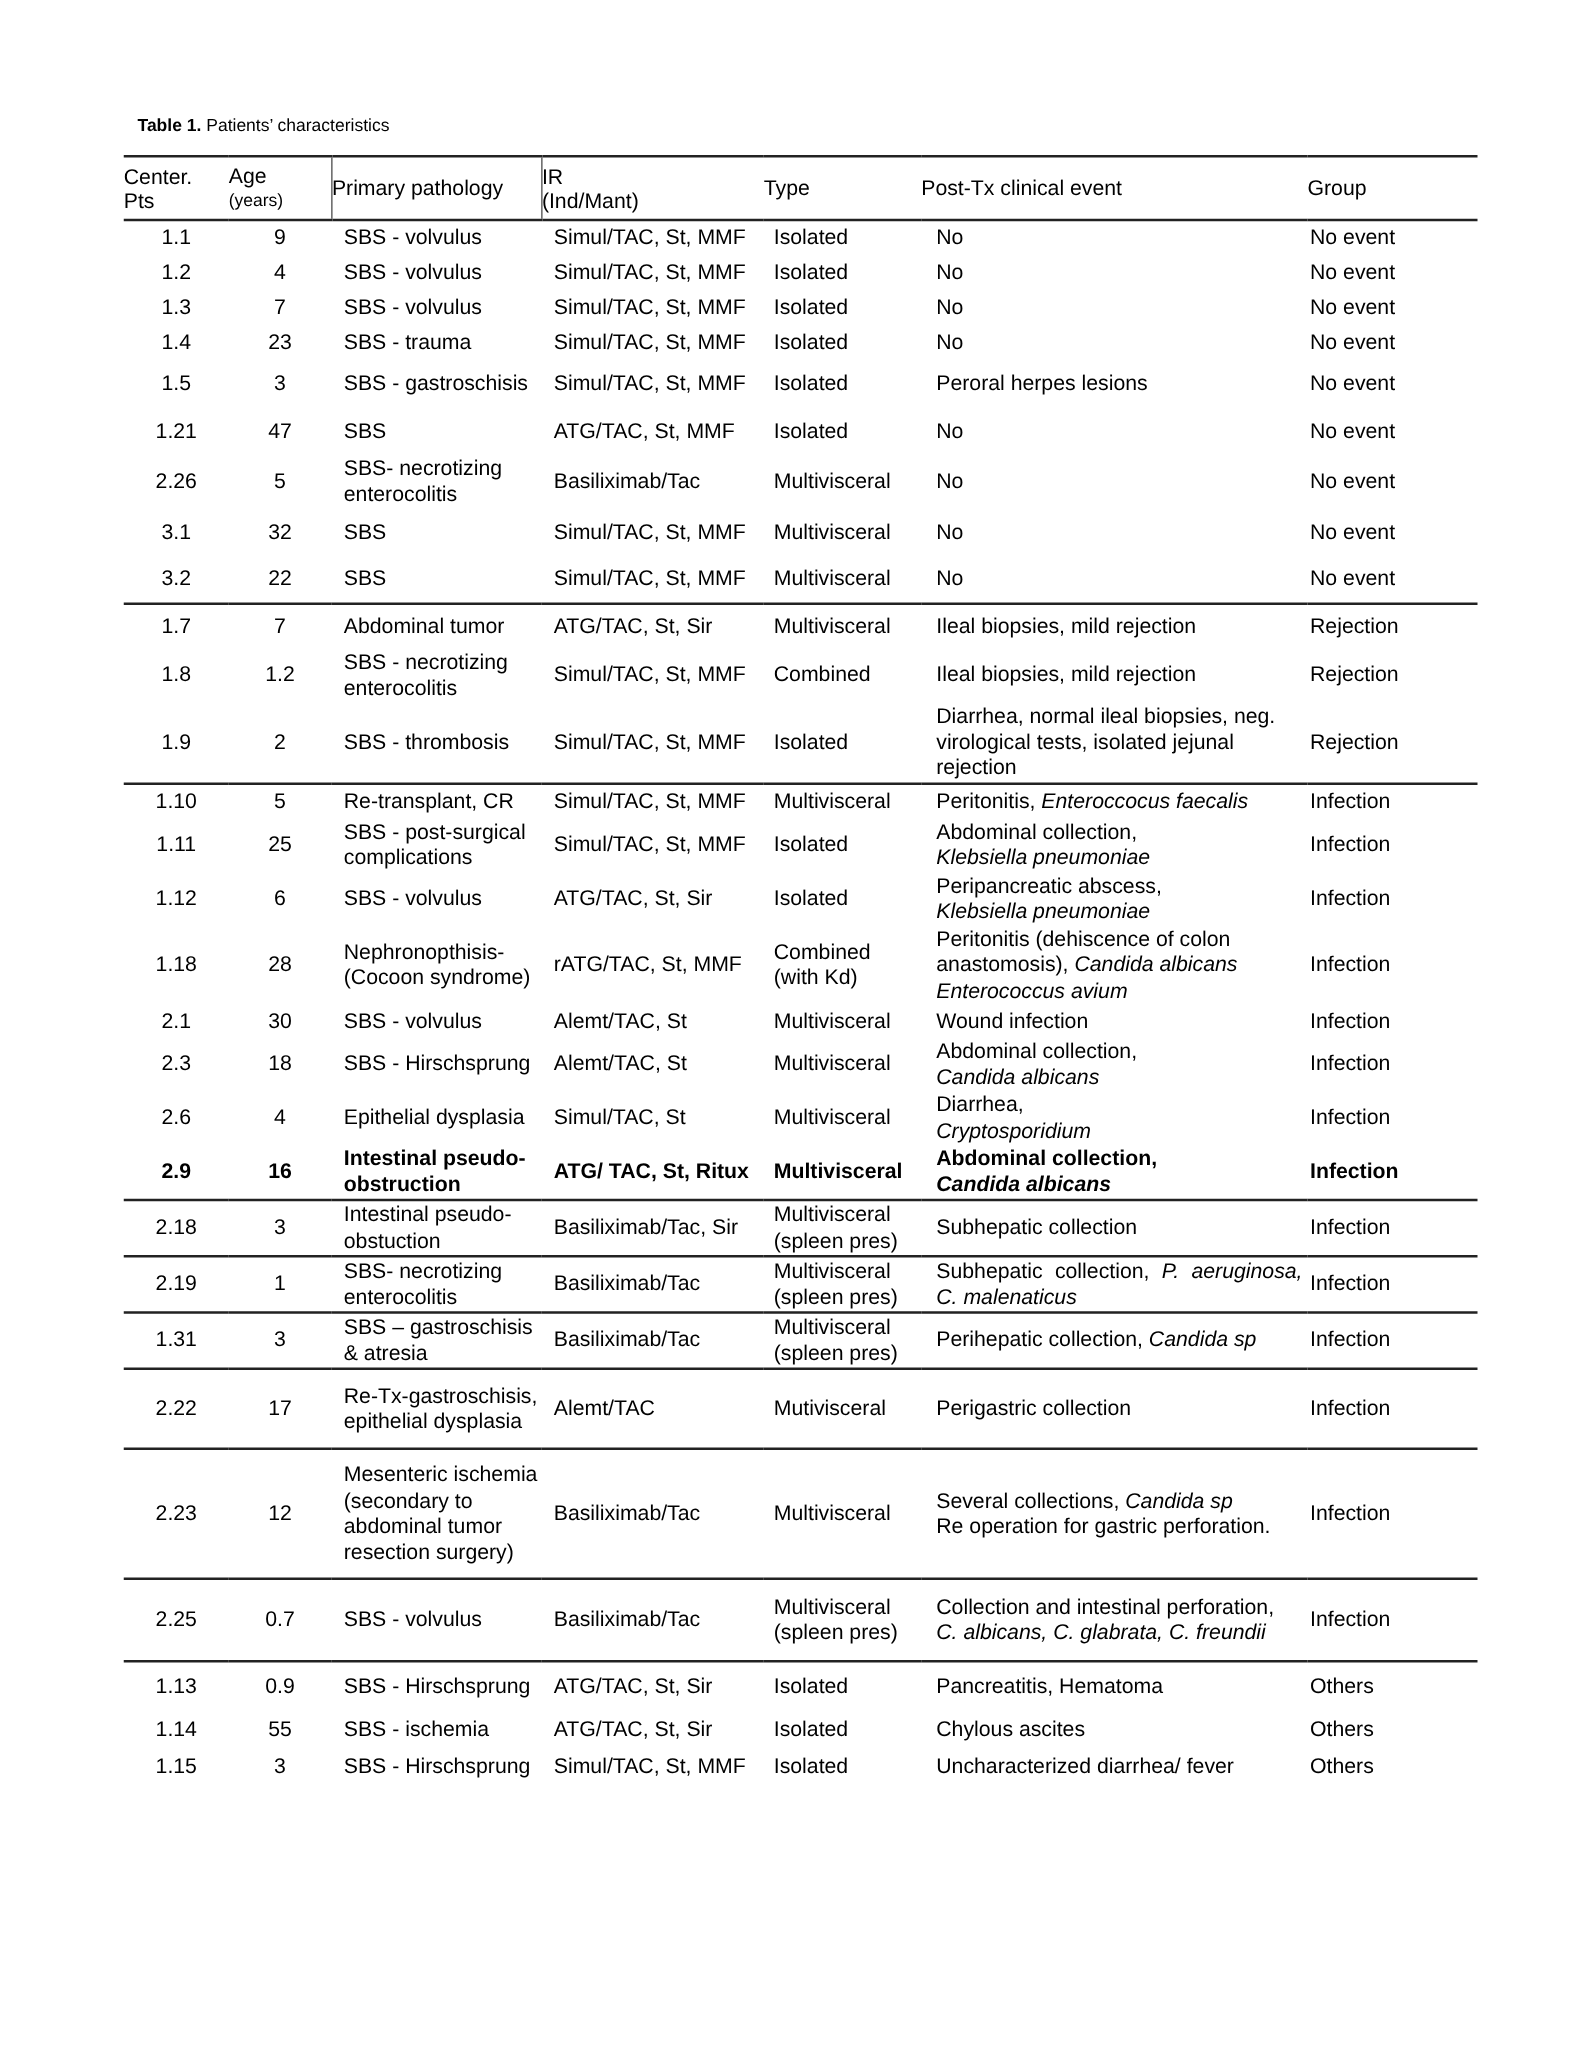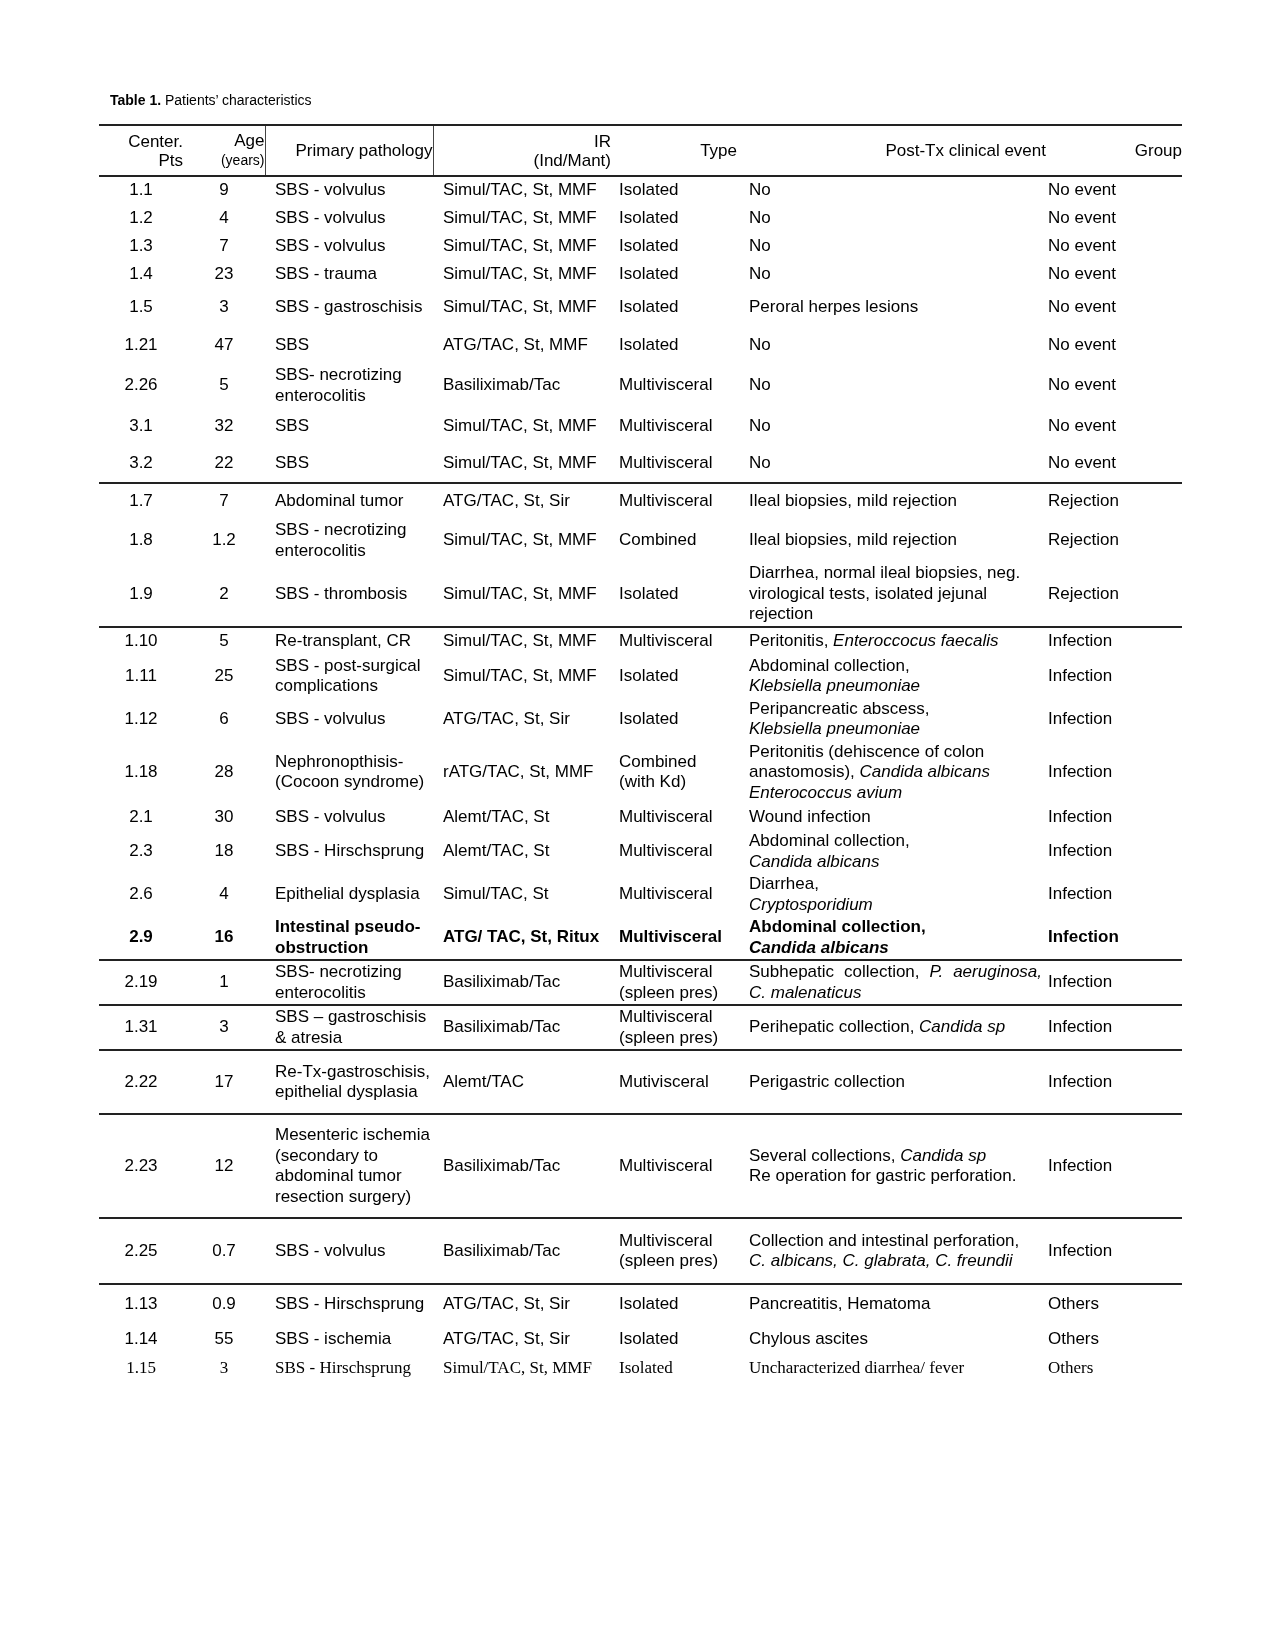--- a/index.html
+++ b/index.html
@@ -17,21 +17,21 @@
   .tbl col.c1 { width: 84px; }
   .tbl col.c2 { width: 82px; }
   .tbl col.c3 { width: 168px; }
   .tbl col.c4 { width: 178px; }
   .tbl col.c5 { width: 126px; }
   .tbl col.c6 { width: 309px; }
   .tbl col.c7 { width: 136px; }
   .tbl th {
     font-weight: normal; font-size: 17px; line-height: 19px;
     border-top: 2px solid #222; border-bottom: 2px solid #222;
-    height: 49px; padding: 0; text-align: right; vertical-align: middle;
+    height: 49px; padding: 0; text-align: left; vertical-align: middle;
   }
   .tbl th.lb { border-left: 1px solid #444; }
   .tbl th small { font-size: 14px; }
   .tbl td {
     padding: 1px 0; font-size: 17px; line-height: 20.5px; vertical-align: middle;
   }
   .tbl td.center { text-align: center; }
   .tbl td.left { text-align: left; padding-left: 10px; }
   .tbl td.type { padding-left: 8px; }
   .tbl td.event { padding-left: 12px; padding-right: 4px; }
@@ -241,20 +241,29 @@
       <tr style="height: 42px; font-weight: bold;">
         <td class="center">2.9</td>
         <td class="center">16</td>
         <td class="left">Intestinal pseudo-obstruction</td>
         <td class="left">ATG/ TAC, St, Ritux</td>
         <td class="type">Multivisceral</td>
         <td class="event"><span>Abdominal collection,</span><br><i>Candida albicans</i></td>
         <td class="group">Infection</td>
       </tr>
       <tr class="sep" style="height: 43px;">
+        <td class="center">2.18</td>
+        <td class="center">3</td>
+        <td class="left">Intestinal pseudo-obstuction</td>
+        <td class="left">Basiliximab/Tac, Sir</td>
+        <td class="type">Multivisceral (spleen pres)</td>
+        <td class="event">Subhepatic collection</td>
+        <td class="group">Infection</td>
+      </tr>
+      <tr class="sep" style="height: 43px;">
         <td class="center">2.19</td>
         <td class="center">1</td>
         <td class="left">SBS- necrotizing enterocolitis</td>
         <td class="left">Basiliximab/Tac</td>
         <td class="type">Multivisceral (spleen pres)</td>
         <td class="event justify"><span>Subhepatic collection, </span><i>P. aeruginosa, C. malenaticus</i></td>
         <td class="group">Infection</td>
       </tr>
       <tr class="sep" style="height: 43px;">
         <td class="center">1.31</td>
@@ -303,21 +312,21 @@
       </tr>
       <tr style="height: 30px;">
         <td class="center">1.14</td>
         <td class="center">55</td>
         <td class="left">SBS - ischemia</td>
         <td class="left">ATG/TAC, St, Sir</td>
         <td class="type">Isolated</td>
         <td class="event">Chylous ascites</td>
         <td class="group">Others</td>
       </tr>
-      <tr style="height: 28px; font-family: Liberation Serif, serif;">
+      <tr style="height: 28px;">
         <td class="center">1.15</td>
         <td class="center">3</td>
         <td class="left">SBS - Hirschsprung</td>
         <td class="left">Simul/TAC, St, MMF</td>
         <td class="type">Isolated</td>
         <td class="event">Uncharacterized diarrhea/ fever</td>
         <td class="group">Others</td>
       </tr>
     </tbody>
 </table>

